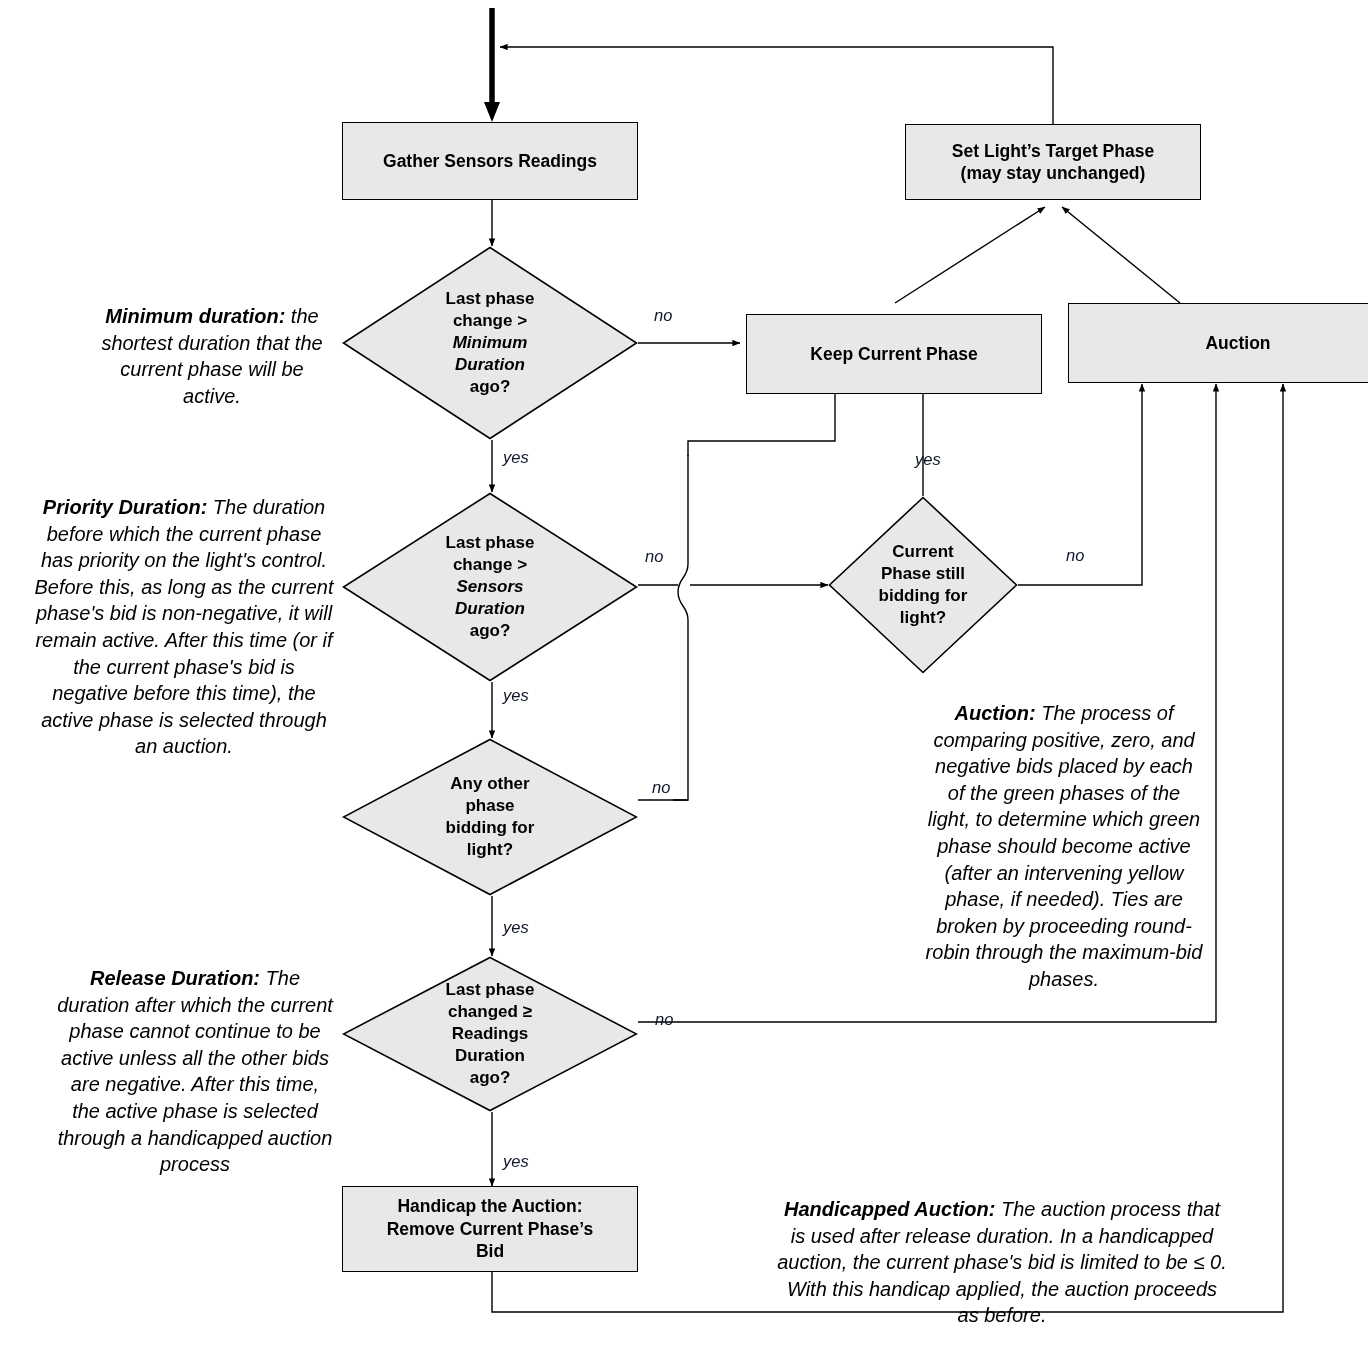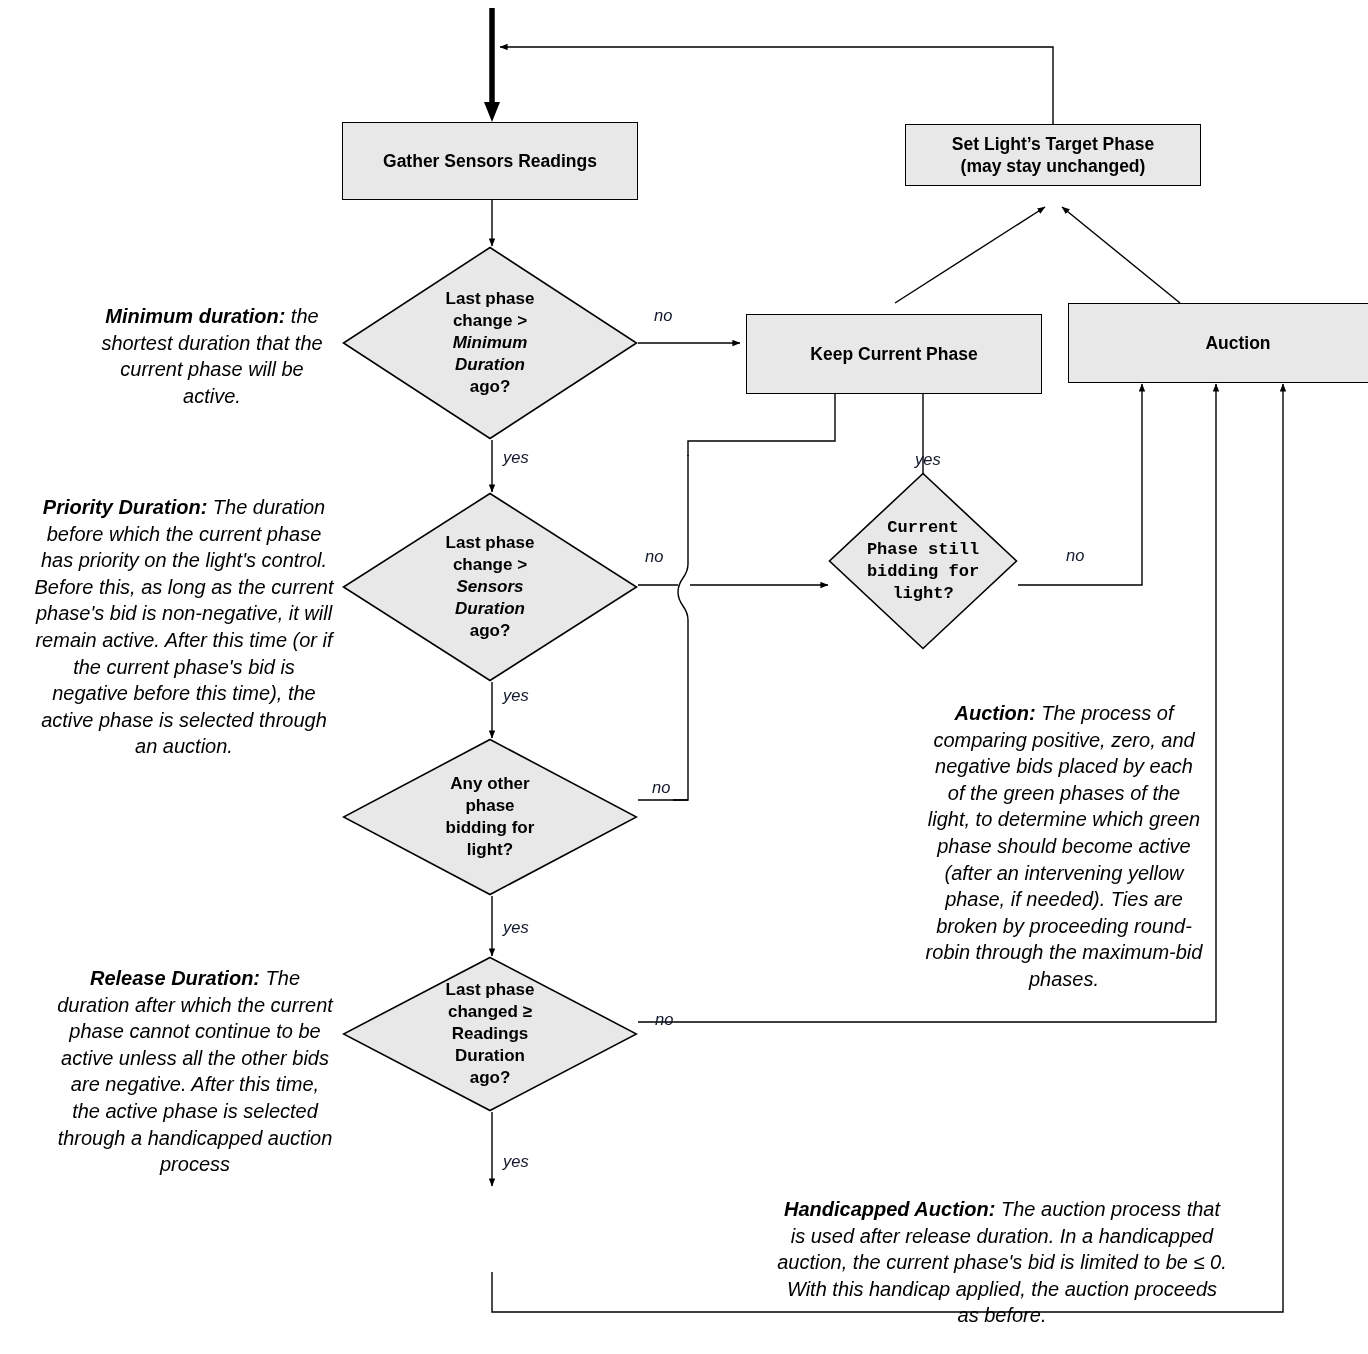--- a/index.html
+++ b/index.html
@@ -70,35 +70,42 @@
       <path d="M895,303 L1045,207" marker-end="url(#ah)"></path>
 
       <path d="M1180,303 L1062,207" marker-end="url(#ah)"></path>
     </g>
   </svg>
 
   <div class="node procbox" style="left:342px;top:122px;width:296px;height:78px;">
     <div class="txt">Gather Sensors Readings</div>
   </div>
 
-  <div class="node procbox" style="left:905px;top:124px;width:296px;height:62px;">
+  <div class="node procbox" style="left:905px;top:124px;width:296px;height:76px;">
     <div class="txt">
       <div>Set Light’s Target Phase</div>
       <div>(may stay unchanged)</div>
     </div>
   </div>
 
   <div class="node procbox" style="left:746px;top:303px;width:296px;height:80px;margin-top:11px;">
     <div class="txt">Keep Current Phase</div>
   </div>
 
   <div class="node procbox" style="left:1068px;top:303px;width:340px;height:80px;">
     <div class="txt">Auction</div>
   </div>
 
+  <div class="node procbox" style="left:342px;top:1186px;width:296px;height:86px;">
+    <div class="txt">
+      <div>Handicap the Auction:</div>
+      <div>Remove Current Phase’s</div>
+      <div>Bid</div>
+    </div>
+  </div>
 
   <div class="node diamond" style="left:342px;top:246px;width:296px;height:194px;">
     <svg class="shape" viewBox="0 0 296 194" preserveAspectRatio="none">
       <polygon points="148,1.5 294.5,97 148,192.5 1.5,97" fill="#e8e8e8" stroke="#000" stroke-width="1.6" vector-effect="non-scaling-stroke"></polygon>
     </svg>
     <div class="txt">
       <div>Last phase</div>
       <div>change &gt;</div>
       <div class="it">Minimum</div>
       <div class="it">Duration</div>
@@ -137,21 +144,21 @@
     </svg>
     <div class="txt">
       <div>Last phase</div>
       <div>changed ≥</div>
       <div>Readings</div>
       <div>Duration</div>
       <div>ago?</div>
     </div>
   </div>
 
-  <div class="node diamond" style="left:828px;top:472px;width:190px;height:178px;font-family:Liberation Mono, monospace;">
+  <div class="node diamond" style="left:828px;top:496px;width:190px;height:178px;">
     <svg class="shape" viewBox="0 0 190 178" preserveAspectRatio="none">
       <polygon points="95,1.5 188.5,89 95,176.5 1.5,89" fill="#e8e8e8" stroke="#000" stroke-width="1.6" vector-effect="non-scaling-stroke"></polygon>
     </svg>
     <div class="txt">
       <div>Current</div>
       <div>Phase still</div>
       <div>bidding for</div>
       <div>light?</div>
     </div>
   </div>

